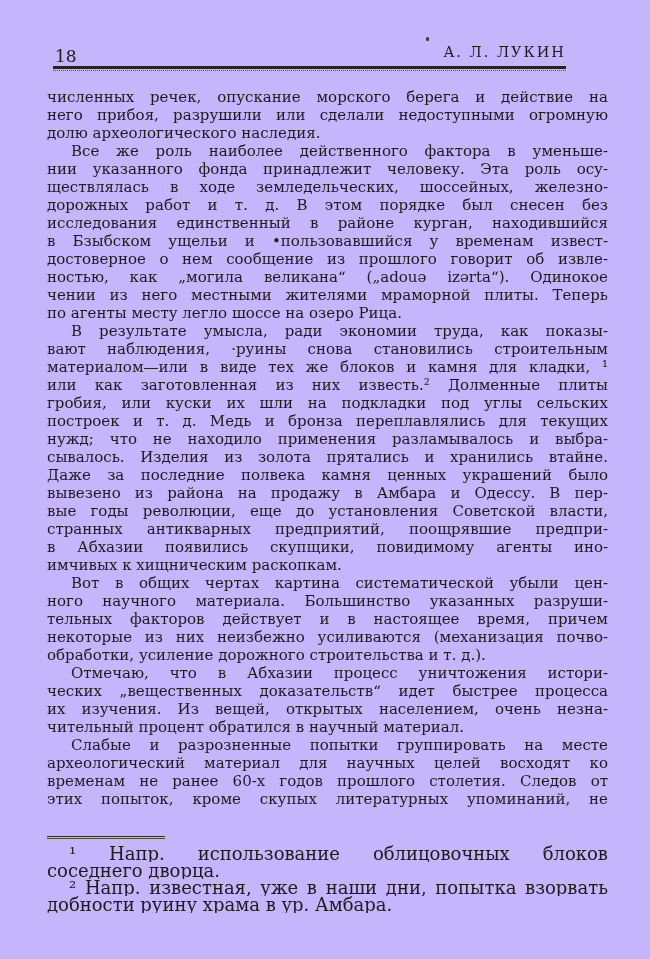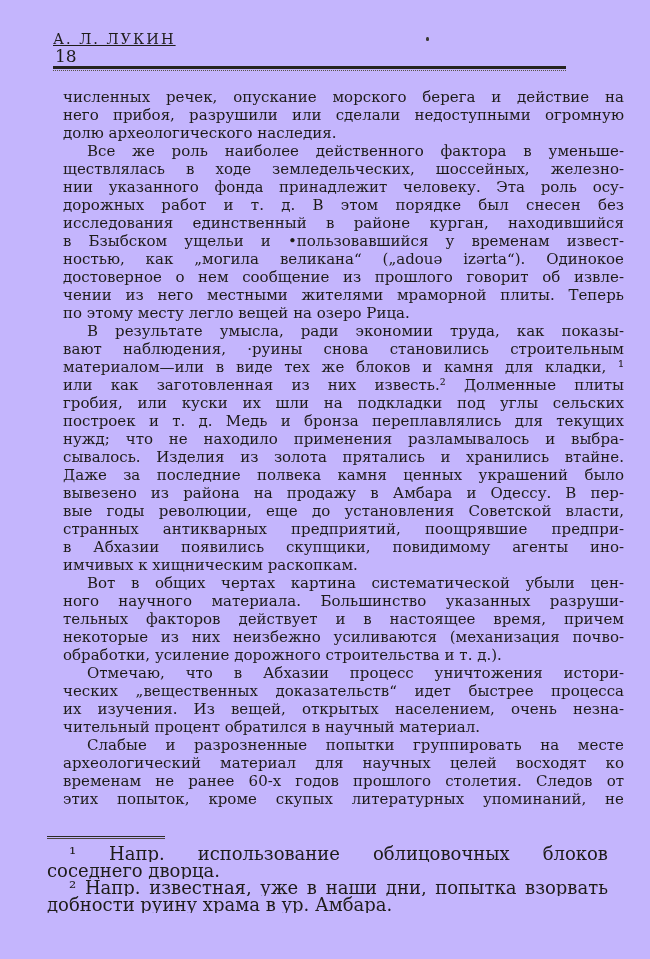--- a/index.html
+++ b/index.html
@@ -9,35 +9,35 @@
     font-family:"DejaVu Serif","Liberation Serif",serif;
   }
   .page{position:absolute;inset:0;background:#c4b5fd}
 
   
   .pagenum{
     position:absolute;left:55px;top:47px;
     font-size:17px;line-height:18px;
   }
   .runhead{
-    position:absolute;left:53px;top:30px;width:513px;
-    text-align:left;font-size:14.5px;line-height:18px;letter-spacing:2px;text-decoration:underline;
+    position:absolute;left:53px;top:43px;width:513px;
+    text-align:right;font-size:14.5px;line-height:18px;letter-spacing:2px;
   }
   .headrule{
     position:absolute;left:53px;top:66px;width:513px;height:7px;
     border-top:3px solid #262420;
   }
   .headrule::after{
     content:"";display:block;margin-top:1px;border-top:1px dotted #5a5348;
   }
 
   
   .body-block{
     position:absolute;left:47px;top:88px;width:561px;
-    font-size:15px;line-height:18px;margin-left:16px;
+    font-size:15px;line-height:18px;
   }
   .line{height:18px;overflow:hidden}
   .jst{text-align:justify;text-align-last:justify}
   .jst::after{content:"";display:inline-block;width:100%;height:0}
   .ind{padding-left:24px}
 
   
   .fnrule{
     position:absolute;left:47px;top:836px;width:118px;height:4px;
     border-top:1.5px solid #2c2a26;
@@ -69,29 +69,29 @@
 
   <div class="headrule"></div>
 
   <div class="speck"></div>
 
   <div class="body-block">
       <div class="line jst">численных речек, опускание морского берега и действие на</div>
       <div class="line jst">него прибоя, разрушили или сделали недоступными огромную</div>
       <div class="line">долю археологического наследия.</div>
       <div class="line ind jst">Все же роль наиболее действенного фактора в уменьше-</div>
+      <div class="line jst">нии указанного фонда принадлежит человеку. Эта роль осу-</div>
       <div class="line jst">ществлялась в ходе земледельческих, шоссейных, железно-</div>
-      <div class="line jst">нии указанного фонда принадлежит человеку. Эта роль осу-</div>
       <div class="line jst">дорожных работ и т. д. В этом порядке был снесен без</div>
       <div class="line jst">исследования единственный в районе курган, находившийся</div>
       <div class="line jst">в Бзыбском ущельи и •пользовавшийся у временам извест-</div>
+      <div class="line jst">достоверное о нем сообщение из прошлого говорит об извле-</div>
       <div class="line jst">ностью, как „могила великана“ („adouə izərta“). Одинокое</div>
-      <div class="line jst">достоверное о нем сообщение из прошлого говорит об извле-</div>
       <div class="line jst">чении из него местными жителями мраморной плиты. Теперь</div>
-      <div class="line">по этому месту легло вещей на озеро Рица.</div>
+      <div class="line">по агенты месту легло шоссе на озеро Рица.</div>
       <div class="line ind jst">В результате умысла, ради экономии труда, как показы-</div>
       <div class="line jst">вают наблюдения, ·руины снова становились строительным</div>
       <div class="line jst">материалом—или в виде тех же блоков и камня для кладки, ¹</div>
       <div class="line jst">или как заготовленная из них известь.² Долменные плиты</div>
       <div class="line jst">гробия, или куски их шли на подкладки под углы сельских</div>
       <div class="line jst">построек и т. д. Медь и бронза переплавлялись для текущих</div>
       <div class="line jst">нужд; что не находило применения разламывалось и выбра-</div>
       <div class="line jst">сывалось. Изделия из золота прятались и хранились втайне.</div>
       <div class="line jst">Даже за последние полвека камня ценных украшений было</div>
       <div class="line jst">вывезено из района на продажу в Амбара и Одессу. В пер-</div>

